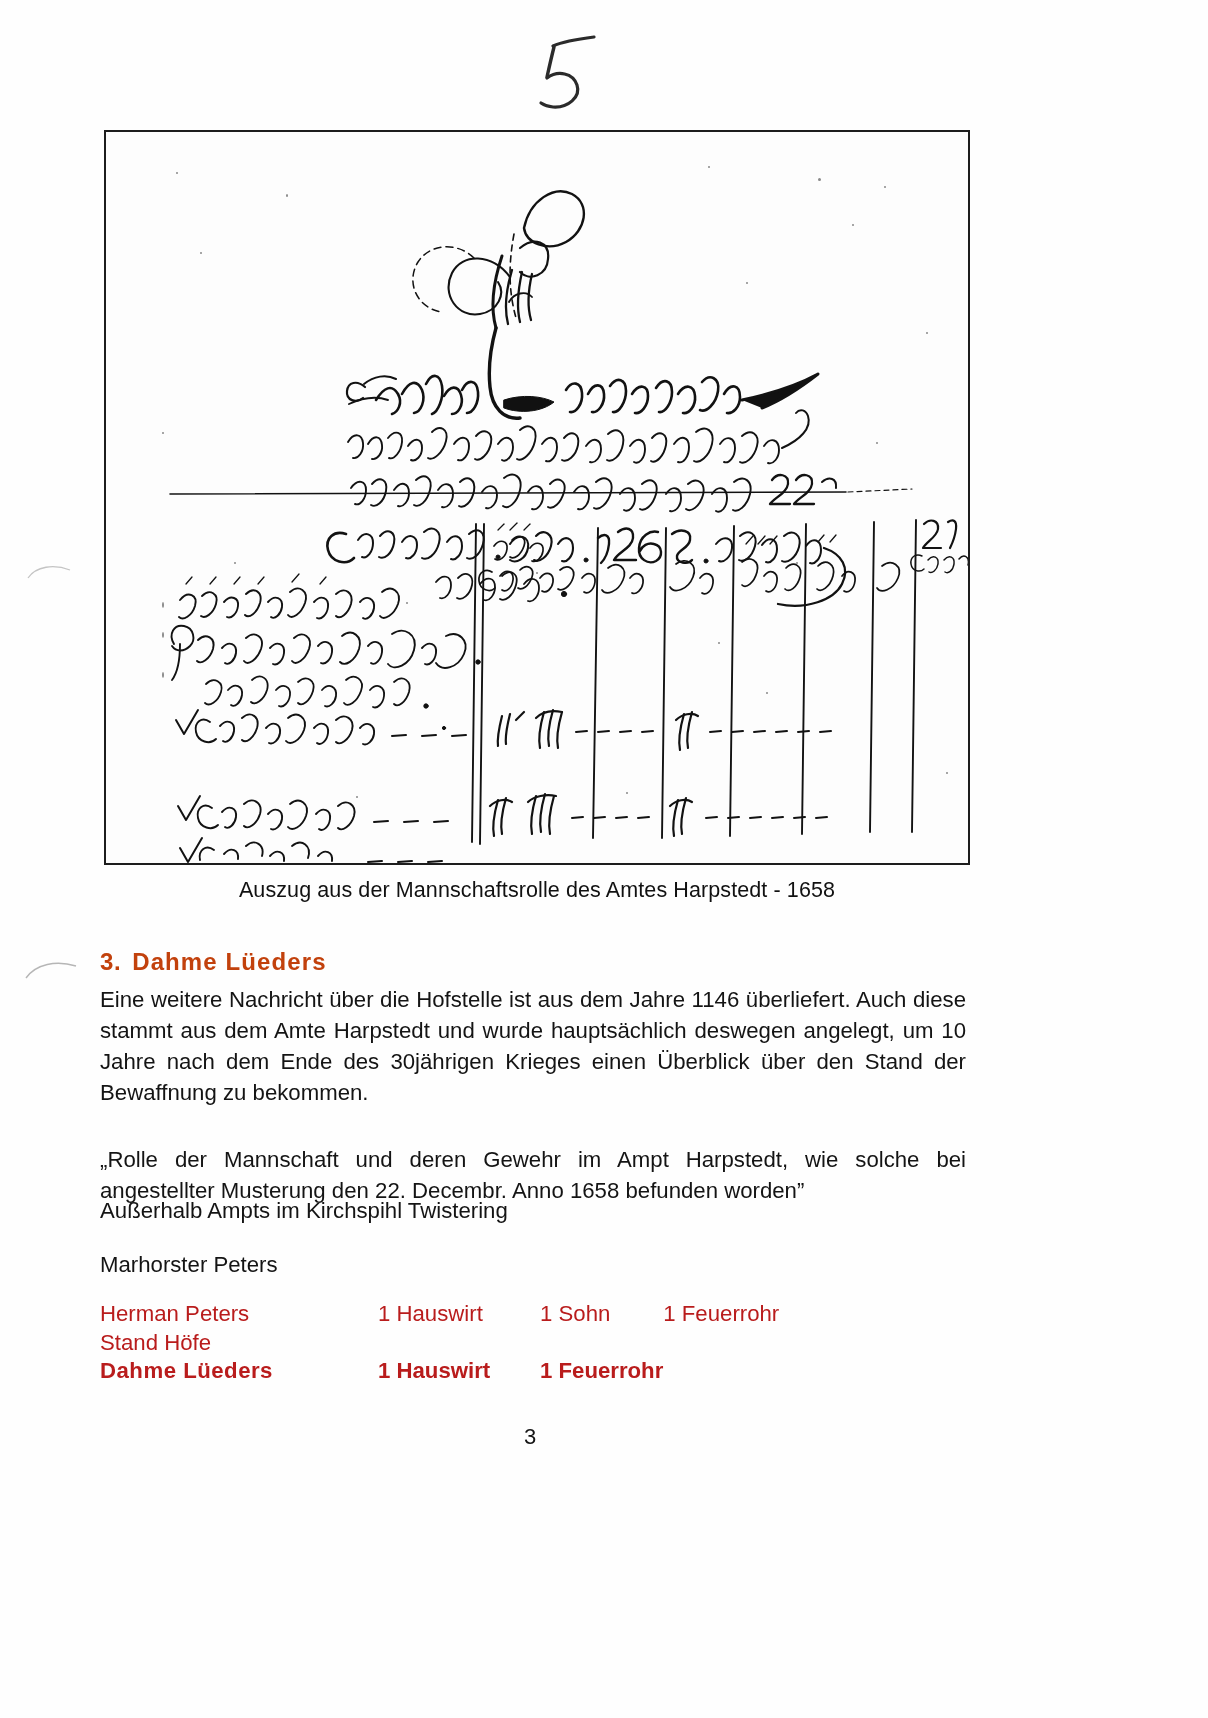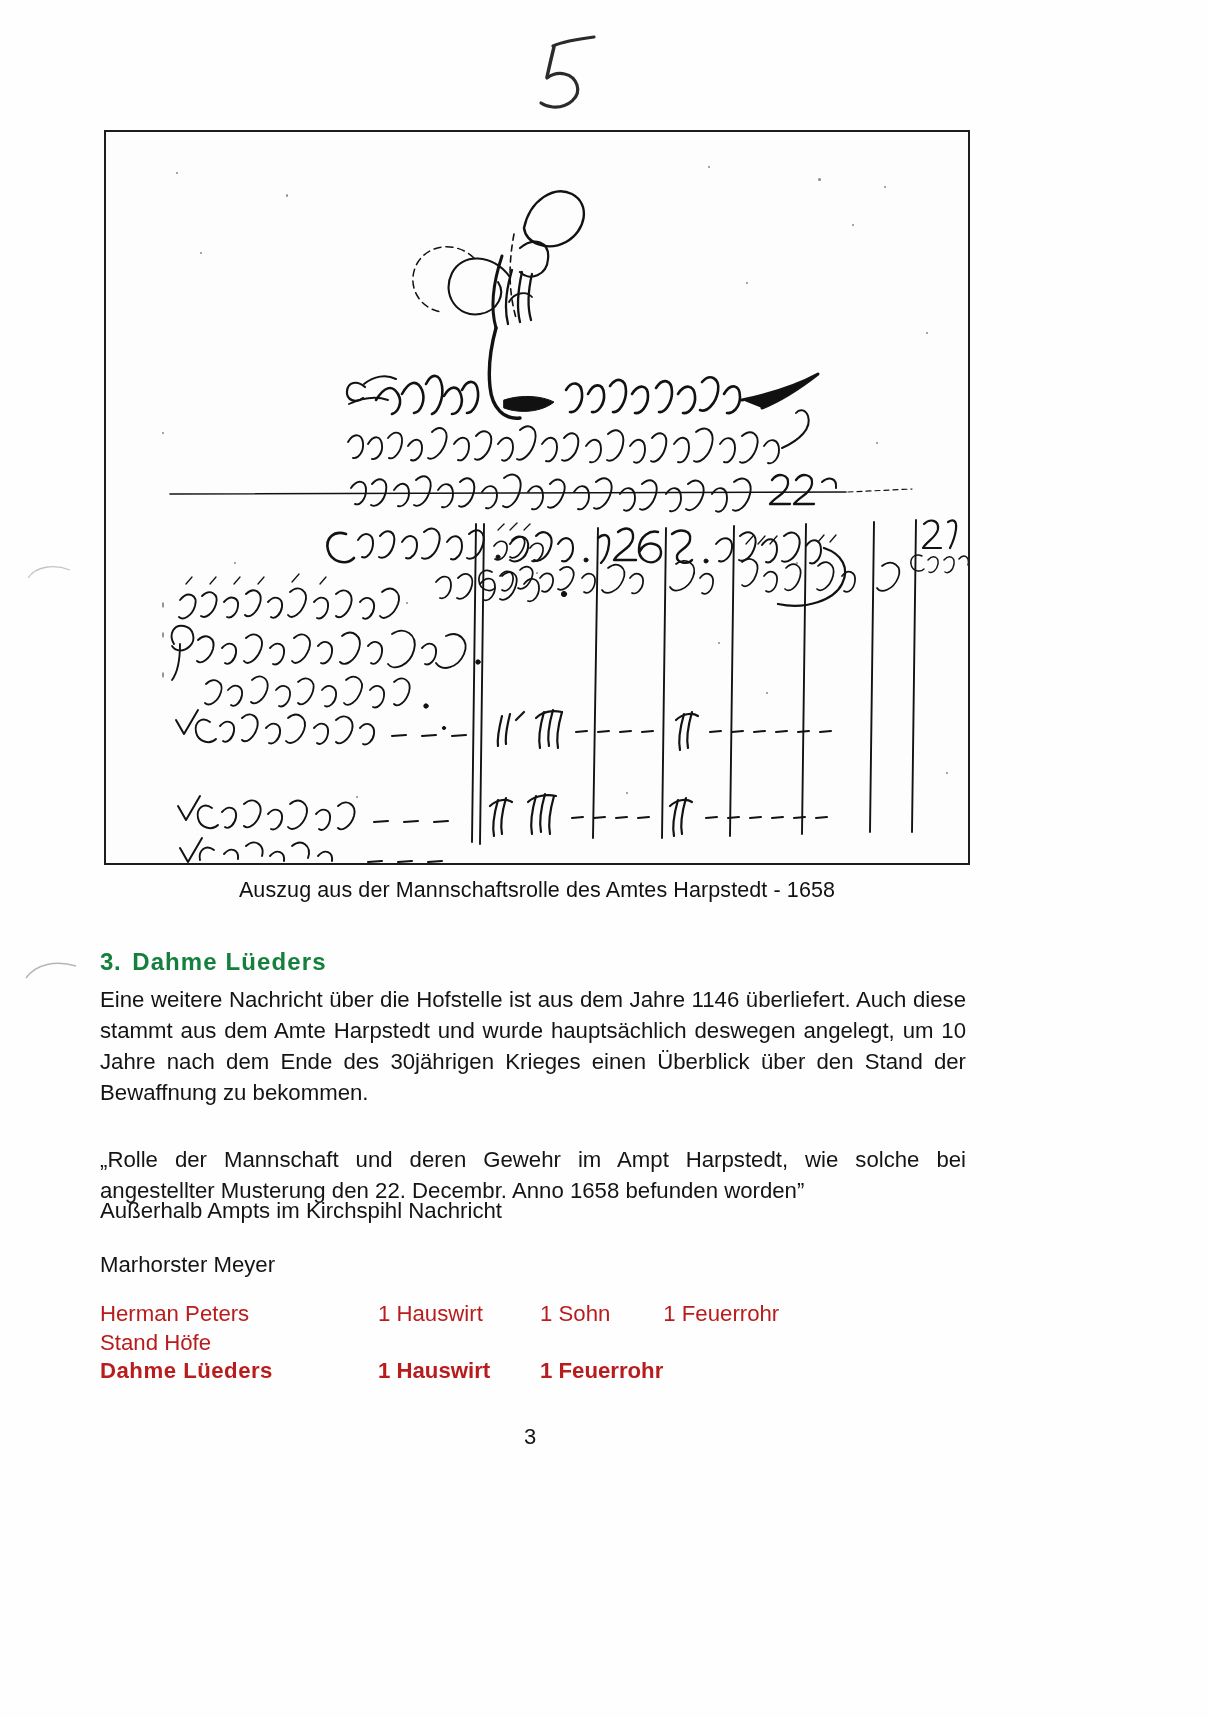--- a/index.html
+++ b/index.html
@@ -60,21 +60,21 @@
   }
 
   
   .section-heading {
     position: absolute;
     left: 100px;
     top: 928px;
     font-size: 24px;
     font-weight: bold;
     letter-spacing: .6px;
-    color: #15803d;
+    color: #c2410c;
   }
   .section-heading .num { margin-right: 11px; }
   .section-heading .nm  { letter-spacing: 1.1px; }
 
   
   .body-block {
     position: absolute;
     left: 100px;
     width: 866px;
     font-size: 22.2px;
@@ -532,22 +532,22 @@
   <div class="body-block" id="para-intro">
     <p>Eine weitere Nachricht über die Hofstelle ist aus dem Jahre 1146 überliefert. Auch diese stammt aus dem Amte Harpstedt und wurde hauptsächlich deswegen angelegt, um 10 Jahre nach dem Ende des 30jährigen Krieges einen Überblick über den Stand der Bewaffnung zu bekommen.</p>
   </div>
 
   <div class="body-block" id="para-quote">
     <p>„Rolle der Mannschaft und deren Gewehr im Ampt Harpstedt, wie solche bei angestellter Musterung den 22. Decembr. Anno 1658 befunden worden”</p>
   </div>
 
   <div class="ellipsis-line">...</div>
 
-  <div id="line-ausserhalb">Außerhalb Ampts im Kirchspihl Nachricht</div>
-  <div id="line-marhorster">Marhorster Meyer</div>
+  <div id="line-ausserhalb">Außerhalb Ampts im Kirchspihl Twistering</div>
+  <div id="line-marhorster">Marhorster Peters</div>
 
   <table class="roster">
     <tbody>
       <tr>
         <td class="c-name">Herman Peters</td>
         <td class="c-a">1 Hauswirt</td>
         <td class="c-b">1 Sohn</td>
         <td class="c-c">1 Feuerrohr</td>
       </tr>
       <tr>

